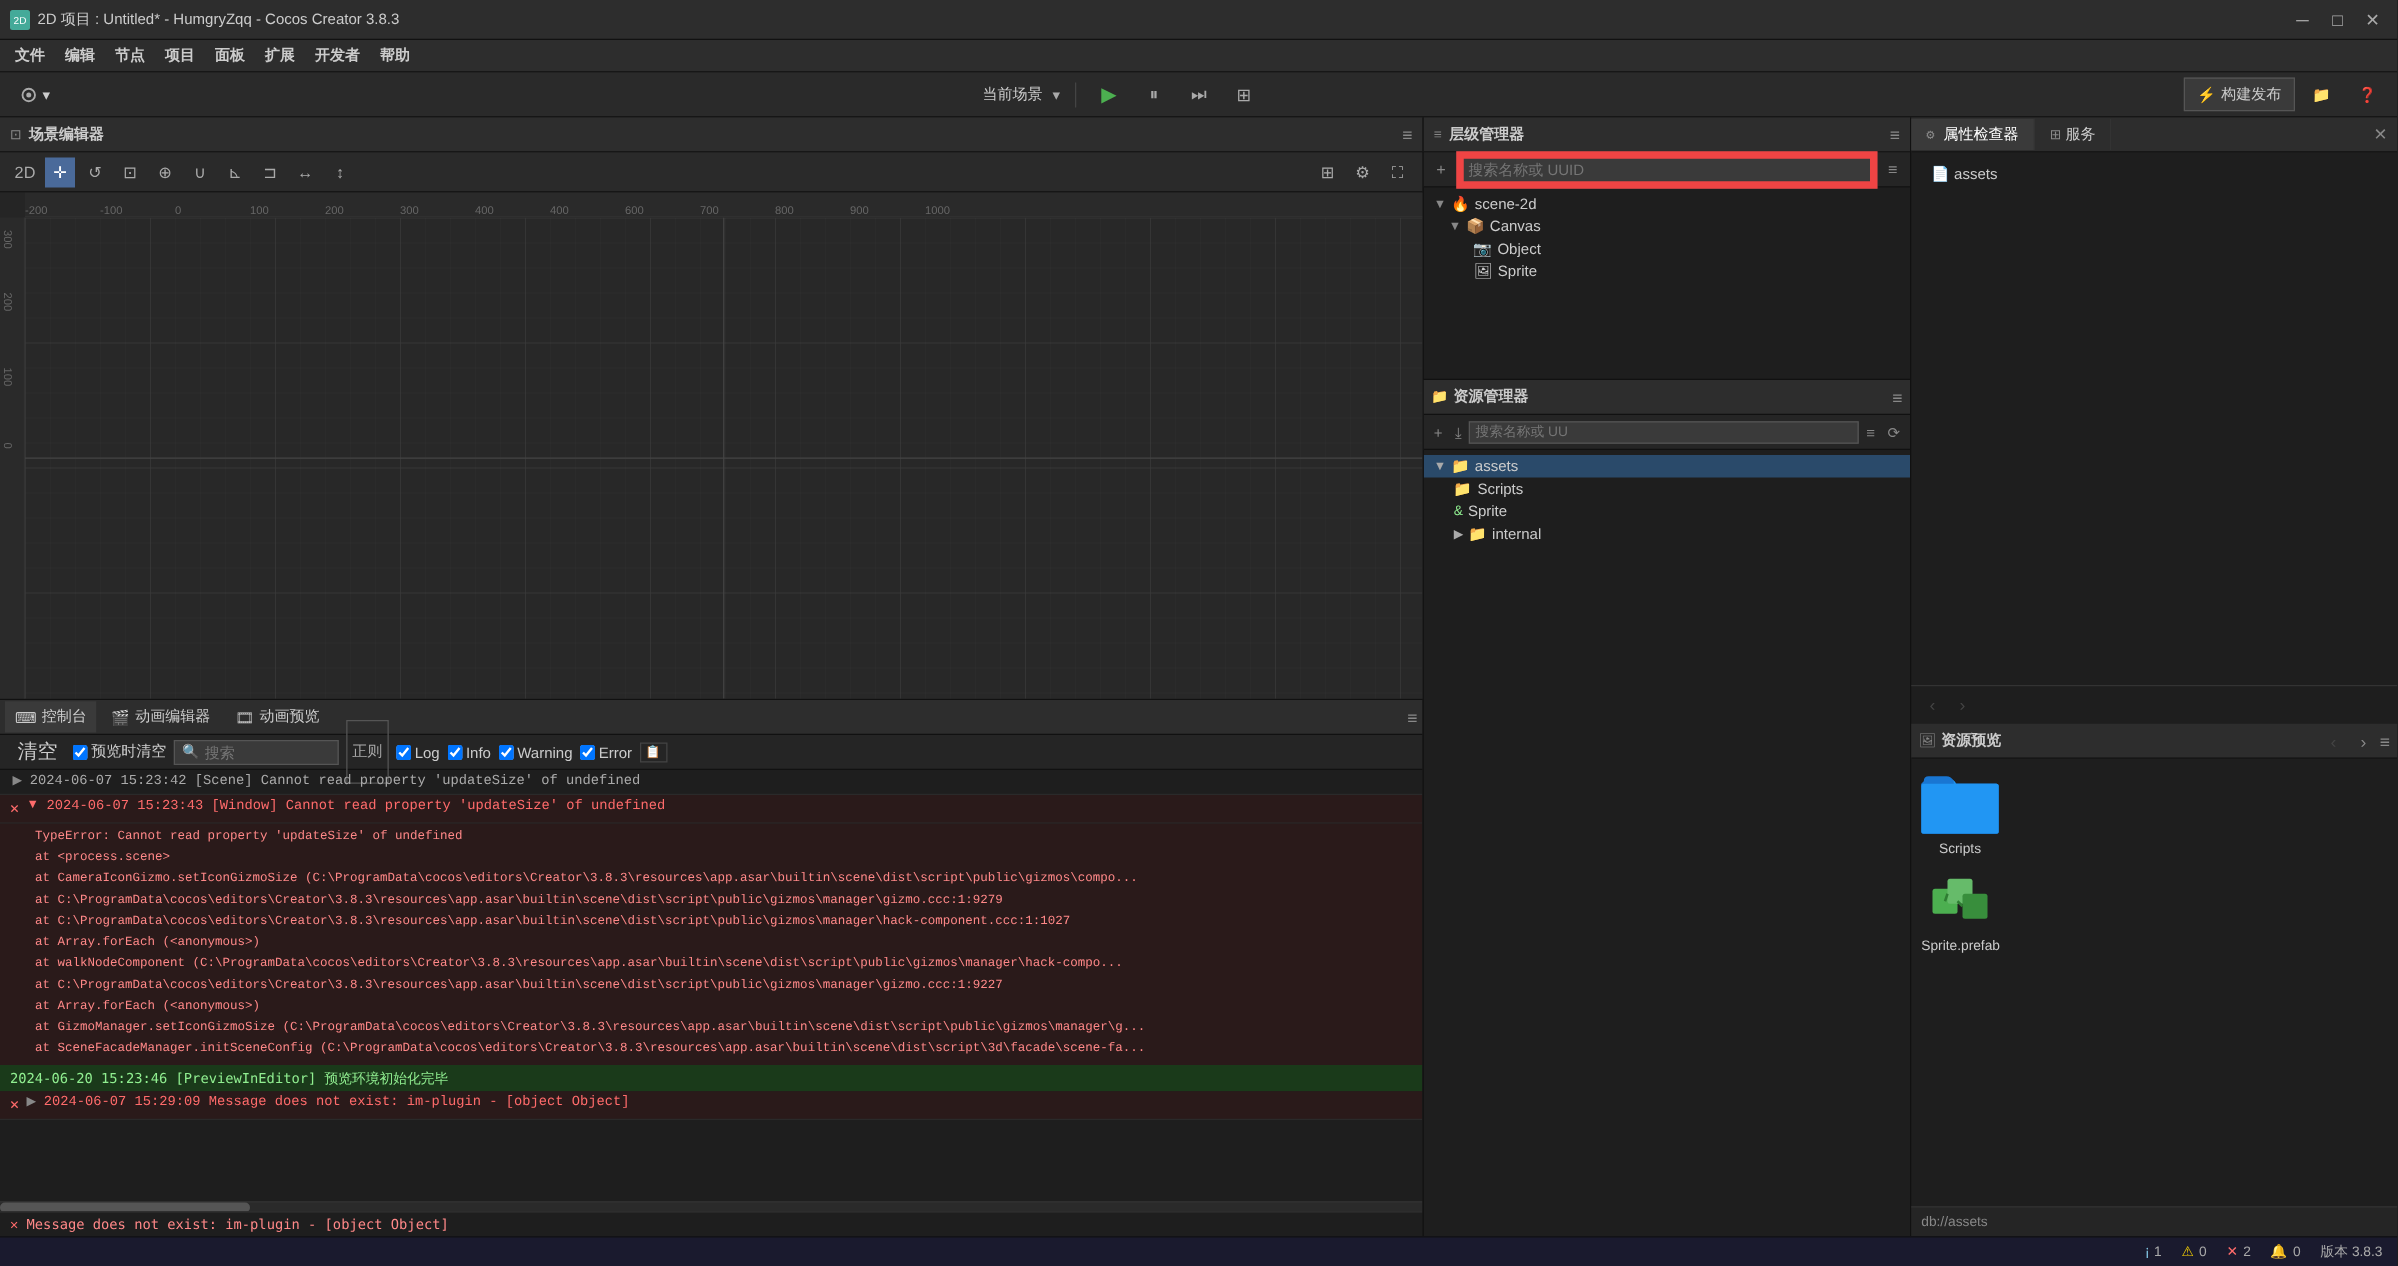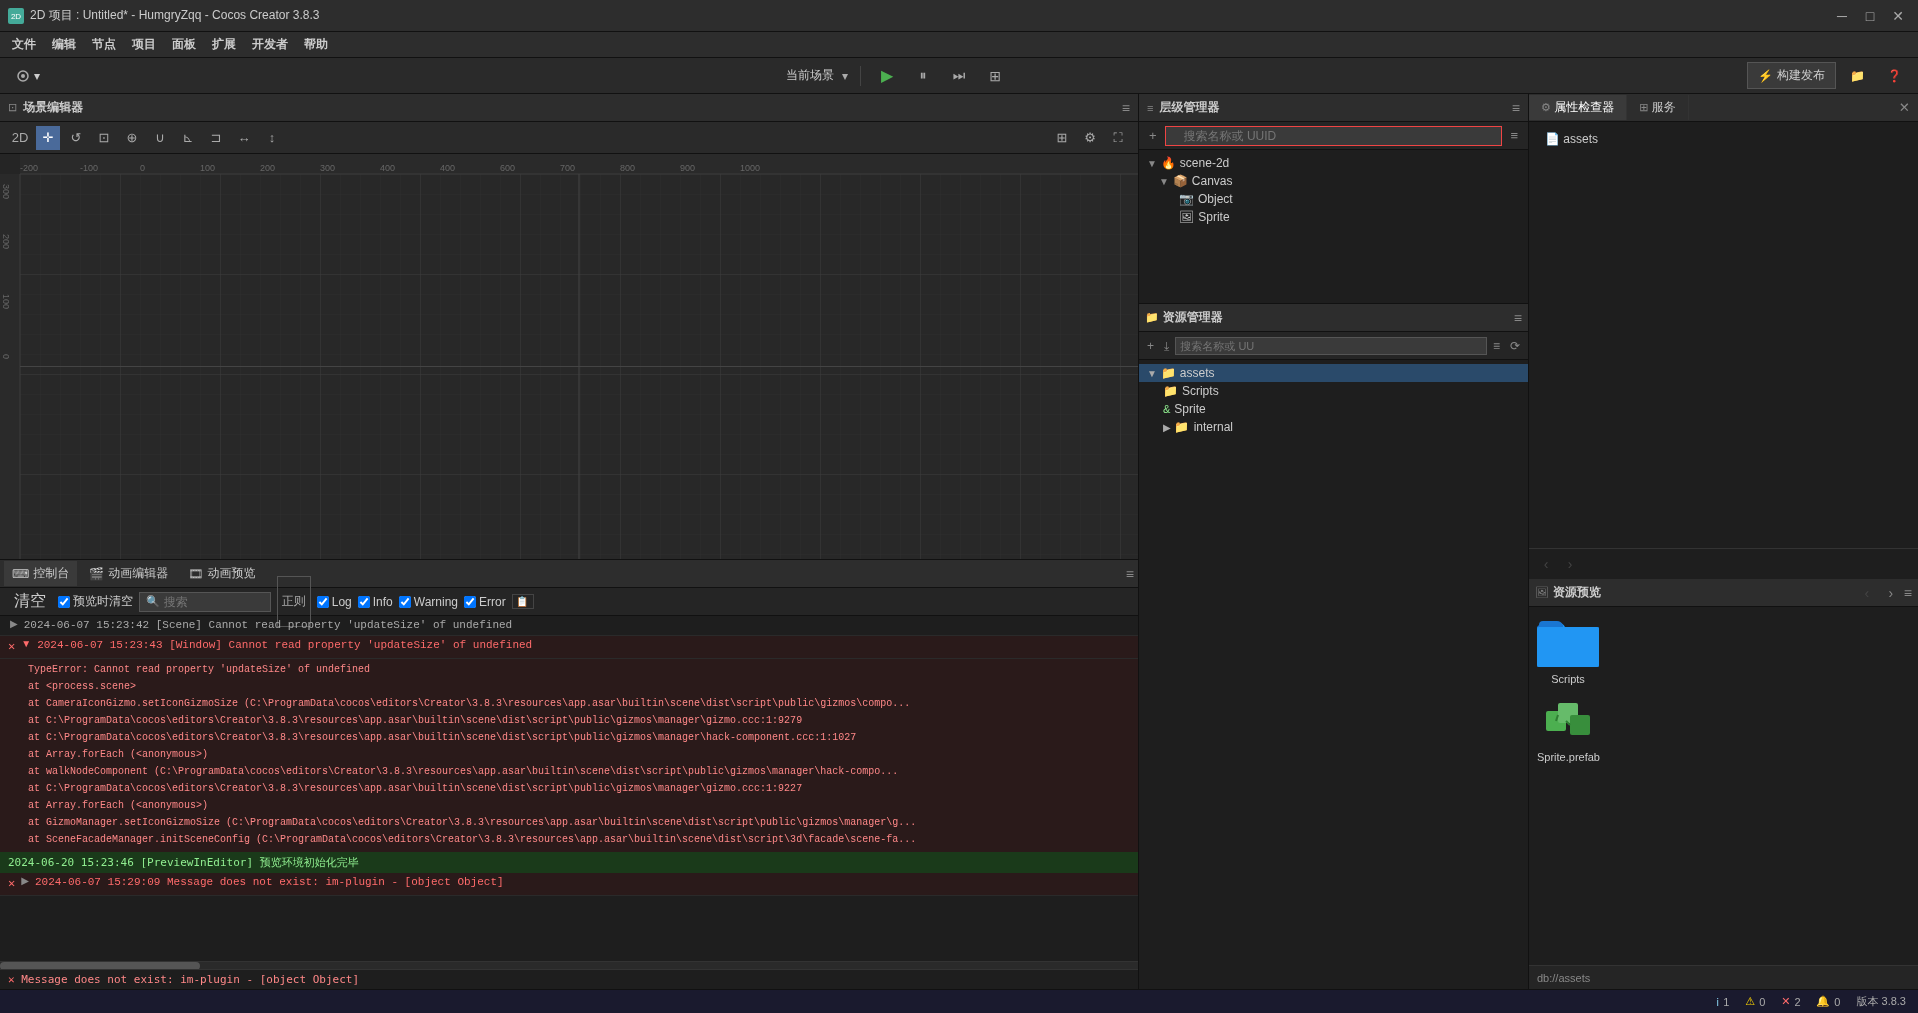--- a/index.html
+++ b/index.html
@@ -406,23 +406,23 @@
       background: transparent;
       border: none;
       color: #888;
       cursor: pointer;
       font-size: 13px;
       padding: 2px 4px;
     }
     .hier-search {
       flex: 1;
       background: #3a3a3a;
-      border: 1px solid #ef4444;
-      color: #ccc;
-      padding: 2px 18px;
+      border: 6px solid #ef4444;
+      color: #ccc;
+      padding: 2px 4px;
       font-size: 12px;
       outline: none;
     }
     .hier-tree {
       flex: 1;
       overflow-y: auto;
       padding: 4px 0;
     }
     .tree-item {
       padding: 2px 8px;
@@ -440,21 +440,21 @@
       align-items: center;
       border-bottom: 1px solid #111;
     }
     .props-tab {
       padding: 4px 12px;
       color: #ccc;
       cursor: pointer;
       font-size: 12px;
       border-right: 1px solid #333;
     }
-    .props-tab.active { background: #3a3a3a; color: white; }
+    .props-tab.active { background: #3a3a3a; color: white; font-family: Liberation Mono, monospace; }
     .props-tab-close {
       margin-left: auto;
       padding: 4px 8px;
       background: transparent;
       border: none;
       color: #888;
       cursor: pointer;
     }
     .assets-tree {
       flex: 1;

